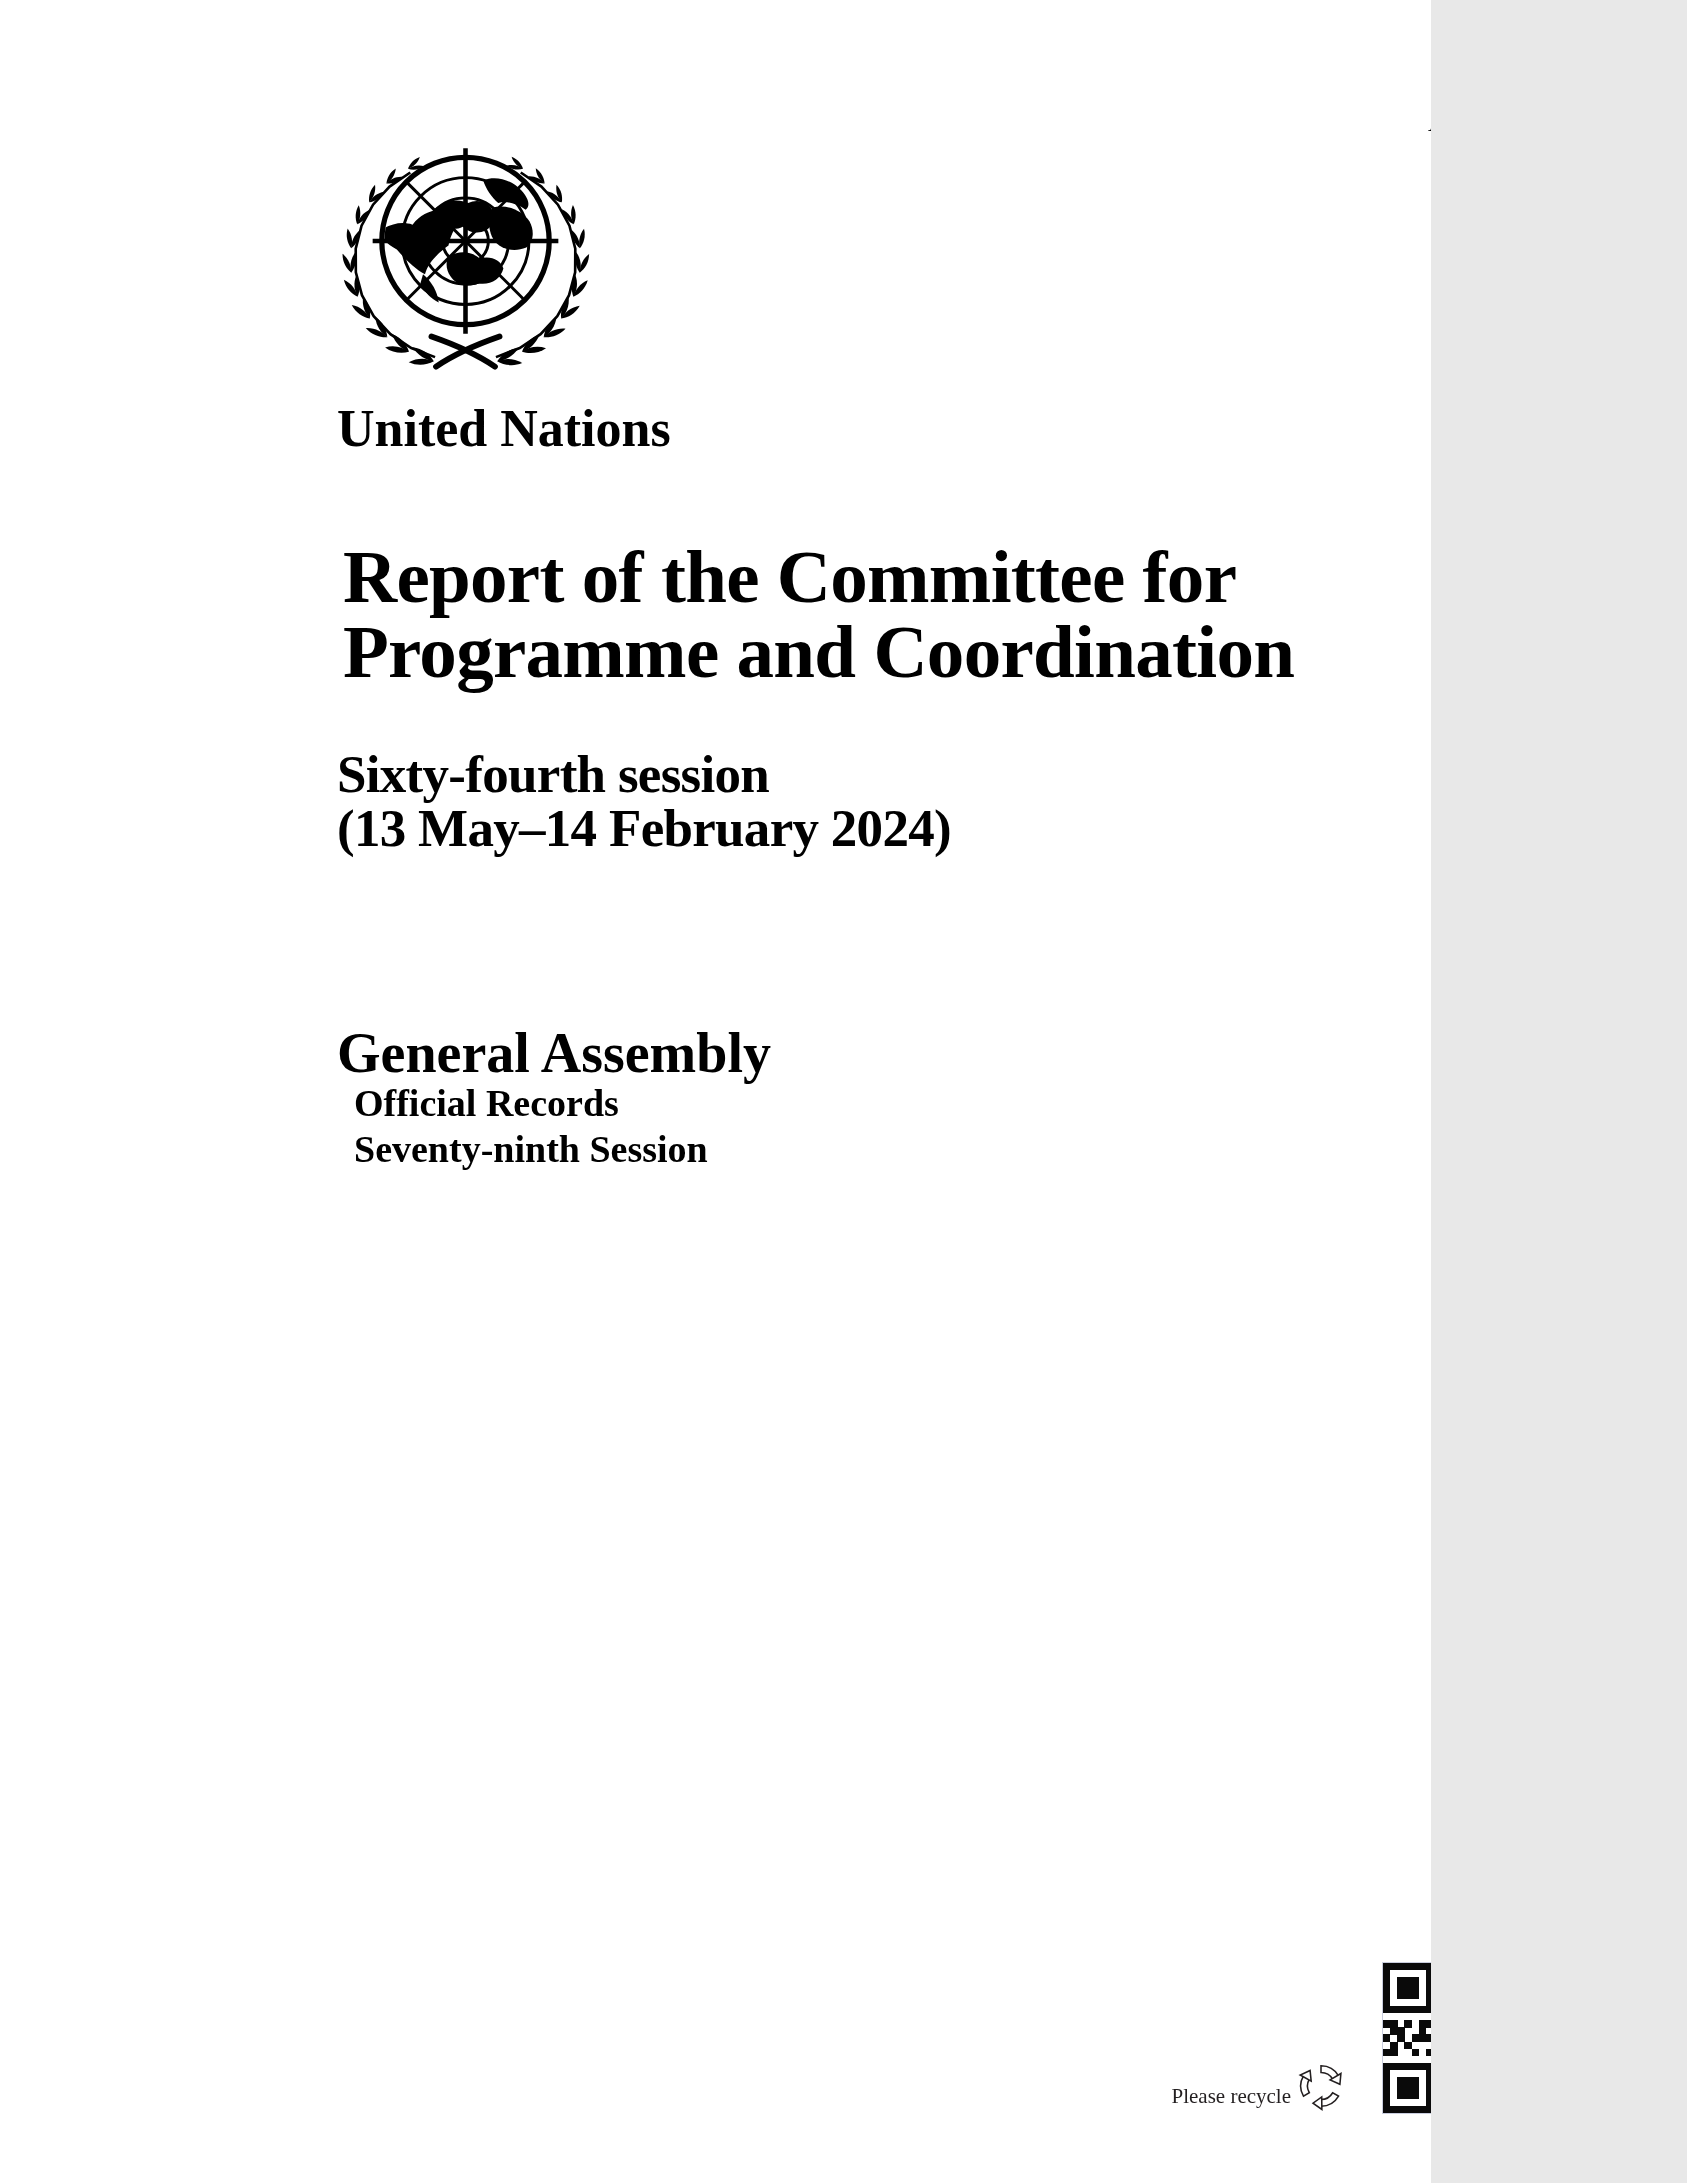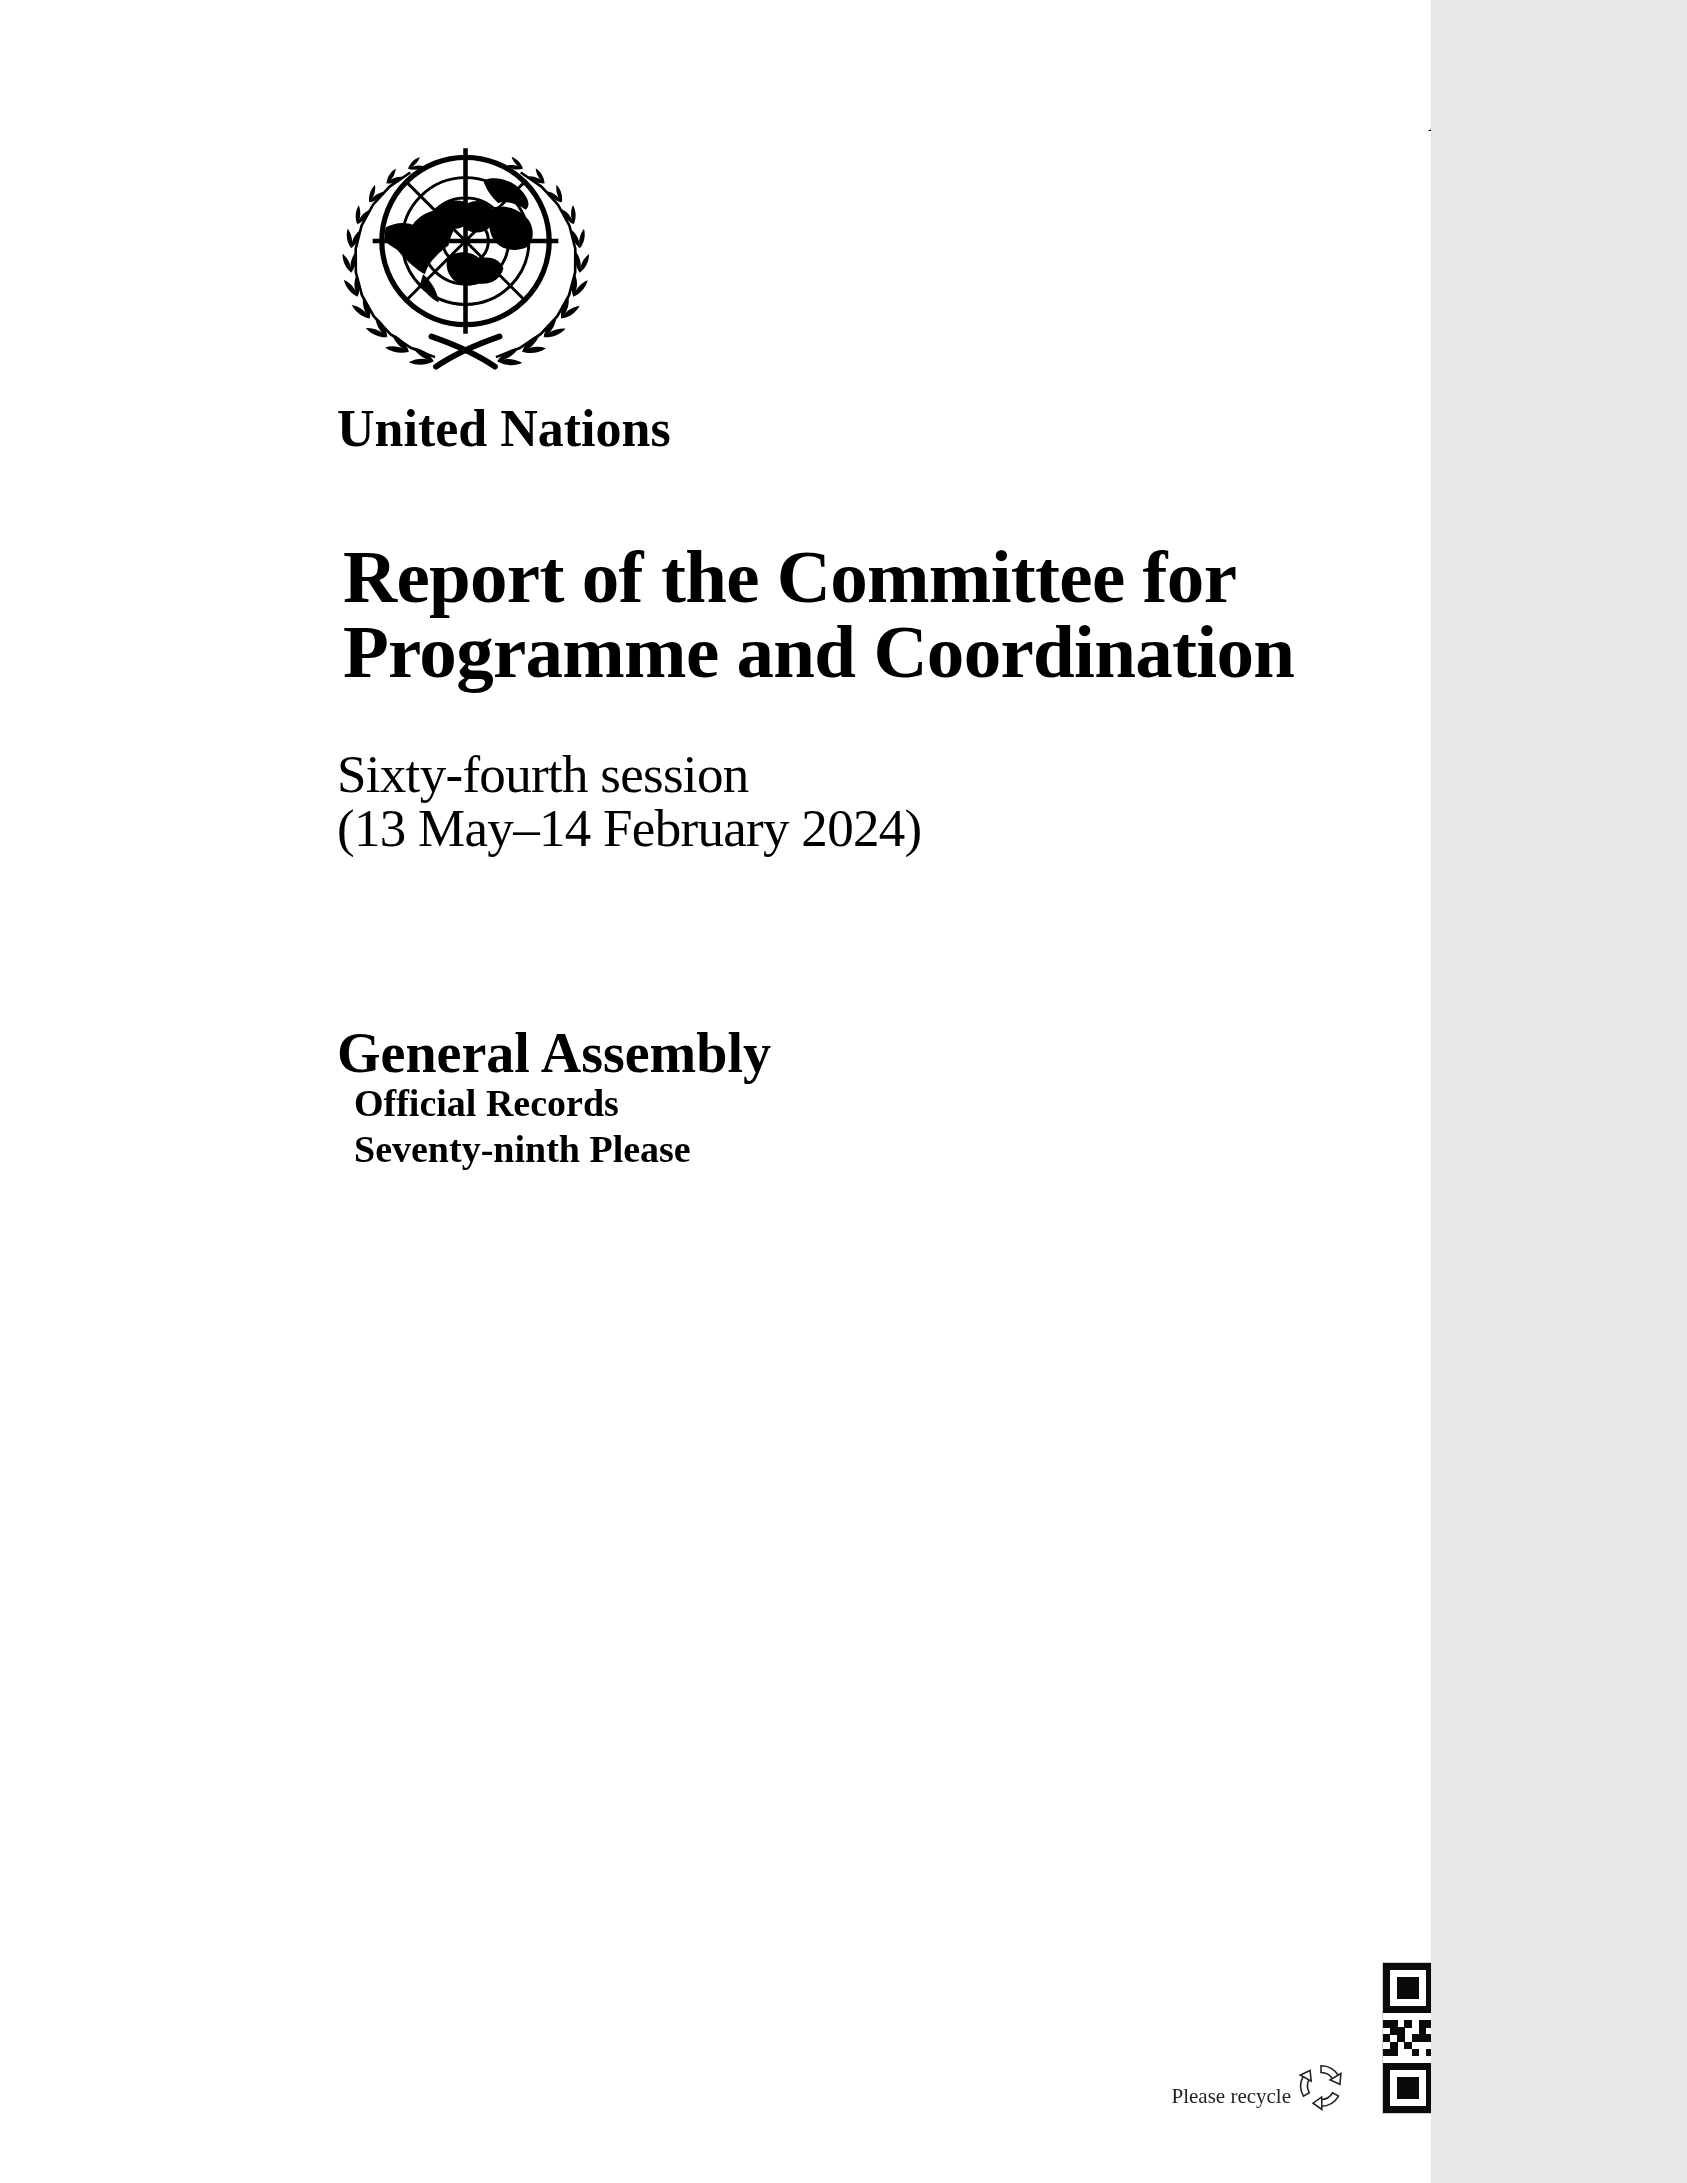--- a/index.html
+++ b/index.html
@@ -48,21 +48,21 @@
     line-height: 75px;
     font-weight: 700;
     letter-spacing: -0.7px;
   }
   .session {
     position: absolute;
     left: 337px;
     top: 747px;
     font-size: 53px;
     line-height: 54px;
-    font-weight: 400;
+    font-weight: 700;
     letter-spacing: -0.7px;
   }
   .assembly-heading {
     position: absolute;
     left: 337px;
     top: 1025px;
     font-size: 56px;
     line-height: 56px;
     font-weight: 700;
   }
@@ -201,21 +201,21 @@
 
   <div class="session">
     <div>Sixty-fourth session</div>
     <div>(13 May–14 February 2024)</div>
   </div>
 
   <div class="assembly-heading">General Assembly</div>
 
   <div class="assembly-lines">
     <div>Official Records</div>
-    <div>Seventy-ninth Please</div>
+    <div>Seventy-ninth Session</div>
   </div>
 
   <div class="recycle-label">Please recycle</div>
 
   <svg class="recycle-icon" viewBox="0 0 80 80" aria-hidden="true">
     <g id="recycle-arrows" fill="#ffffff" stroke="#231f20" stroke-width="2.3" stroke-linejoin="miter">
         <g transform="rotate(0 40 40)">
           <path d="M40 10 A30 30 0 0 1 65.98 25 L57.32 30 A20 20 0 0 0 40 20 Z"></path>
           <path d="M69.5 21.5 L53.5 31 L68 37.5 Z"></path>
         </g>

